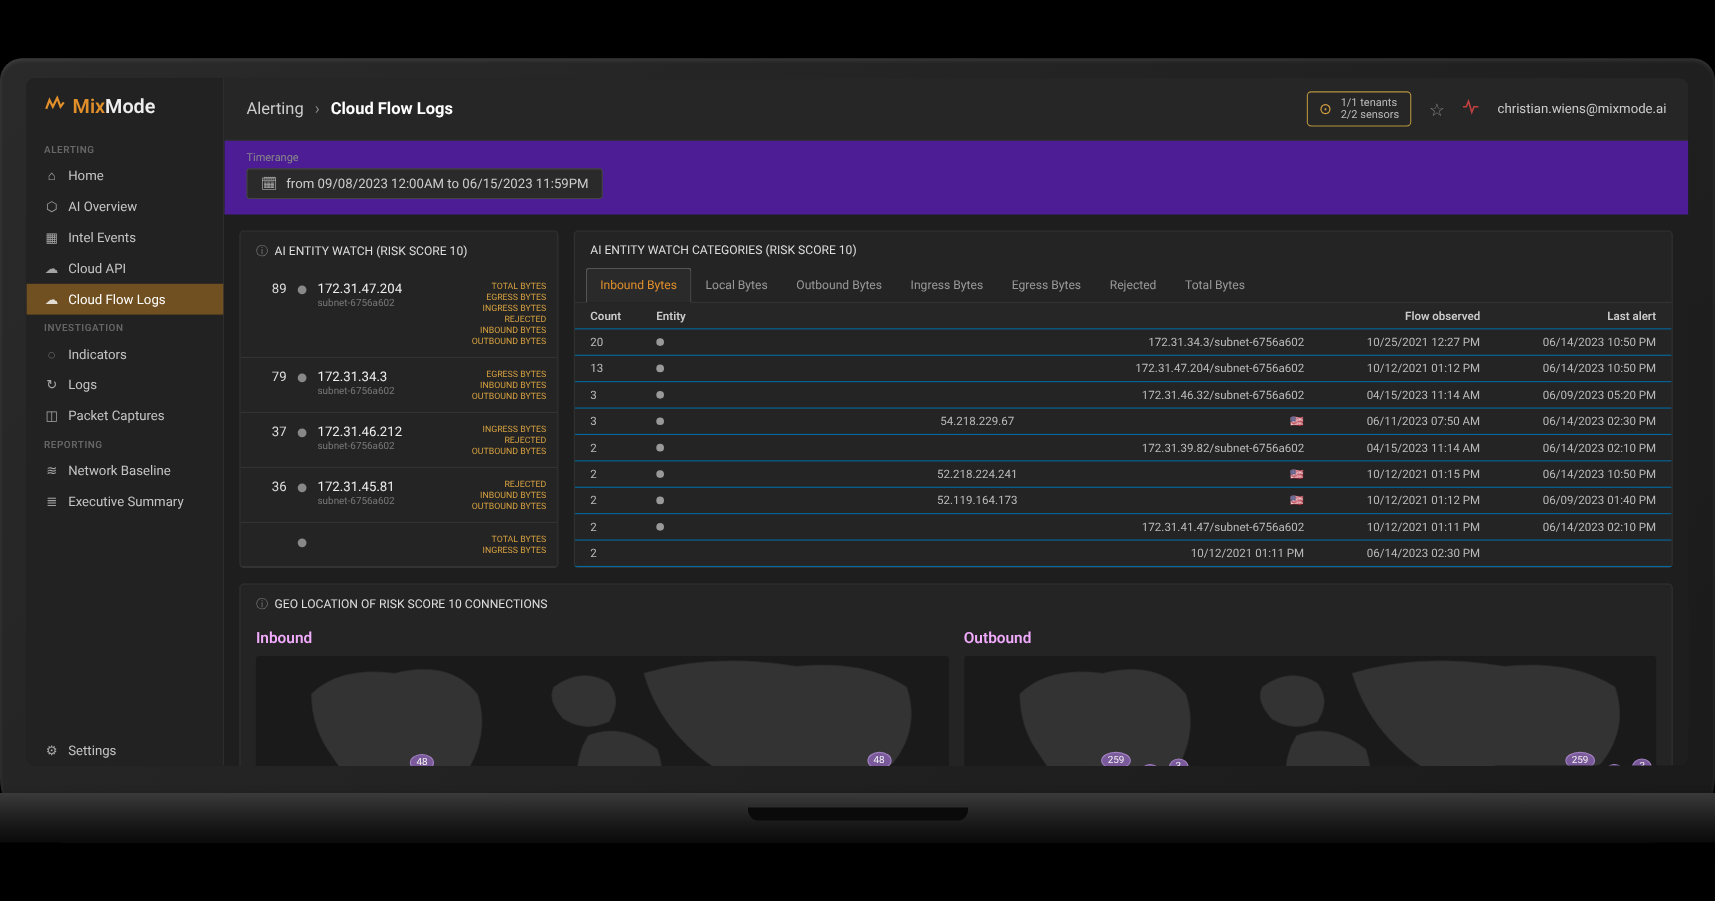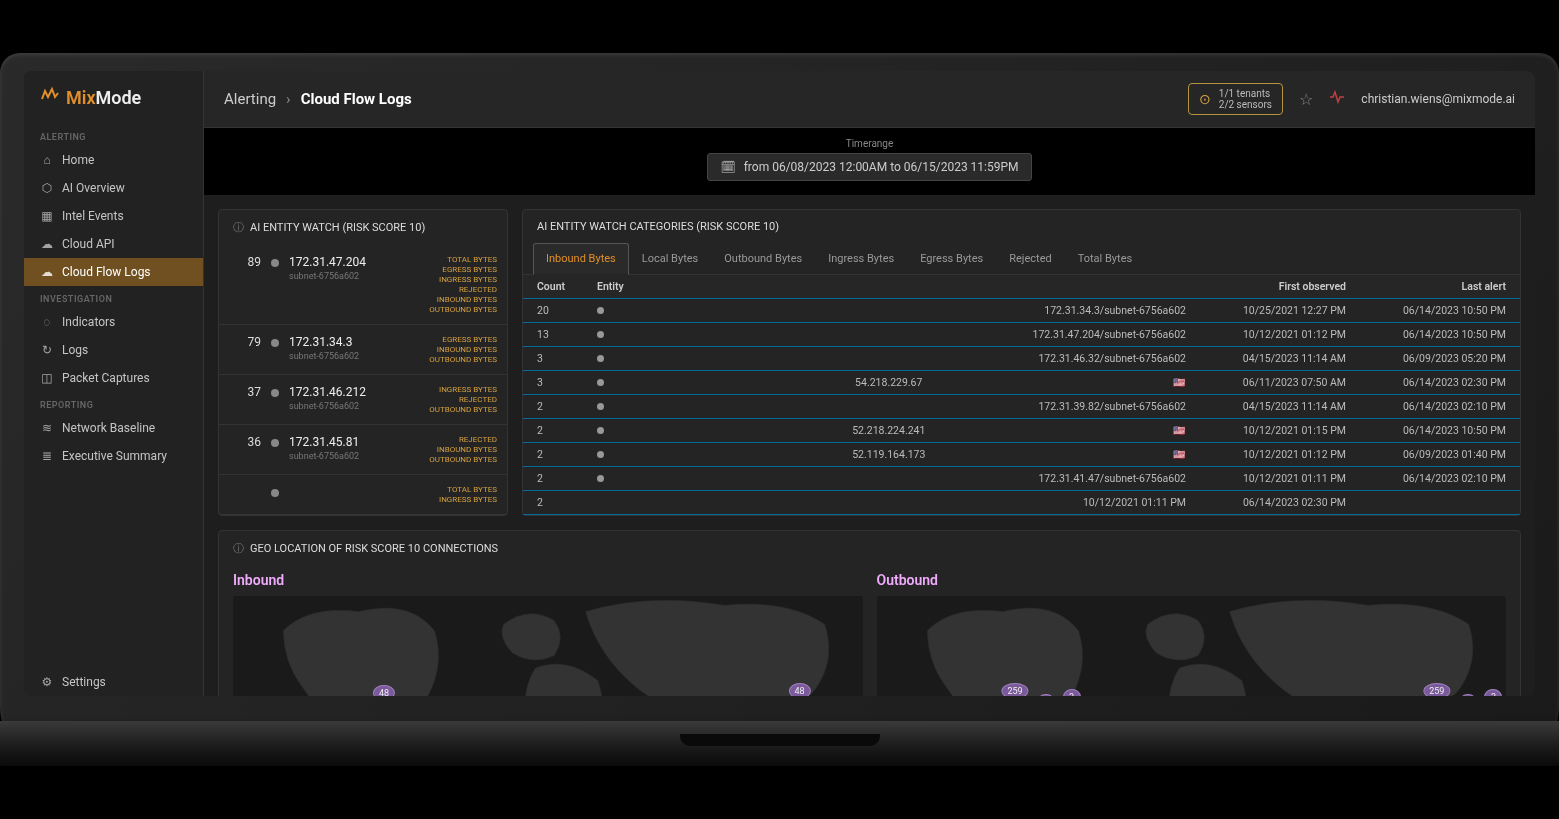--- a/index.html
+++ b/index.html
@@ -147,22 +147,21 @@
   gap: 8px;
   font-size: 10px;
   color: #bbb;
 }
 .status-icon { color: #d5a040; font-size: 14px; }
 .star-icon, .pulse-icon { color: #888; cursor: pointer; }
 .pulse-icon { color: #c04040; }
 .user-email { font-size: 12px; color: #ccc; }
 .timerange-area {
   padding: 10px 20px 14px;
-  background: #000000;
-  text-align: center;
+  background: #4c1d95;
 }
 .timerange-label { font-size: 10px; color: #888; margin-bottom: 4px; }
 .timerange-box {
   display: inline-flex;
   align-items: center;
   gap: 8px;
   border: 1px solid #444;
   background: #2a2a2a;
   padding: 6px 12px;
   font-size: 12px;
@@ -396,21 +395,21 @@
                 </svg>
             </span>
             <span class="user-email">christian.wiens@mixmode.ai</span>
           </div>
         </div>
 
         <div class="timerange-area">
           <div class="timerange-label">Timerange</div>
           <div class="timerange-box">
             <span>🗓</span>
-            <span>from 06/08/2023 12:00AM to 06/15/2023 11:59PM</span>
+            <span>from 09/08/2023 12:00AM to 06/15/2023 11:59PM</span>
           </div>
         </div>
 
         <div class="content">
           <div class="row-panels">
 
             <div class="watch-panel">
               <div class="panel-title">
                 <span class="info-icon">ⓘ</span>
                 <span>AI ENTITY WATCH (RISK SCORE 10)</span>
@@ -496,21 +495,21 @@
                   <div class="tab">Outbound Bytes</div>
                   <div class="tab">Ingress Bytes</div>
                   <div class="tab">Egress Bytes</div>
                   <div class="tab">Rejected</div>
                   <div class="tab">Total Bytes</div>
                 </div>
               <div class="table">
                 <div class="table-header">
                   <span>Count</span>
                   <span>Entity</span>
-                  <span class="right">First observed</span>
+                  <span class="right">Flow observed</span>
                   <span class="right">Last alert</span>
                 </div>
                 <div id="table-body">
                     <div class="table-row">
     <span>20</span>
     <span class="entity-cell">
       <span class="dot"></span>
       <span>172.31.34.3/subnet-6756a602</span>
 
     </span>

